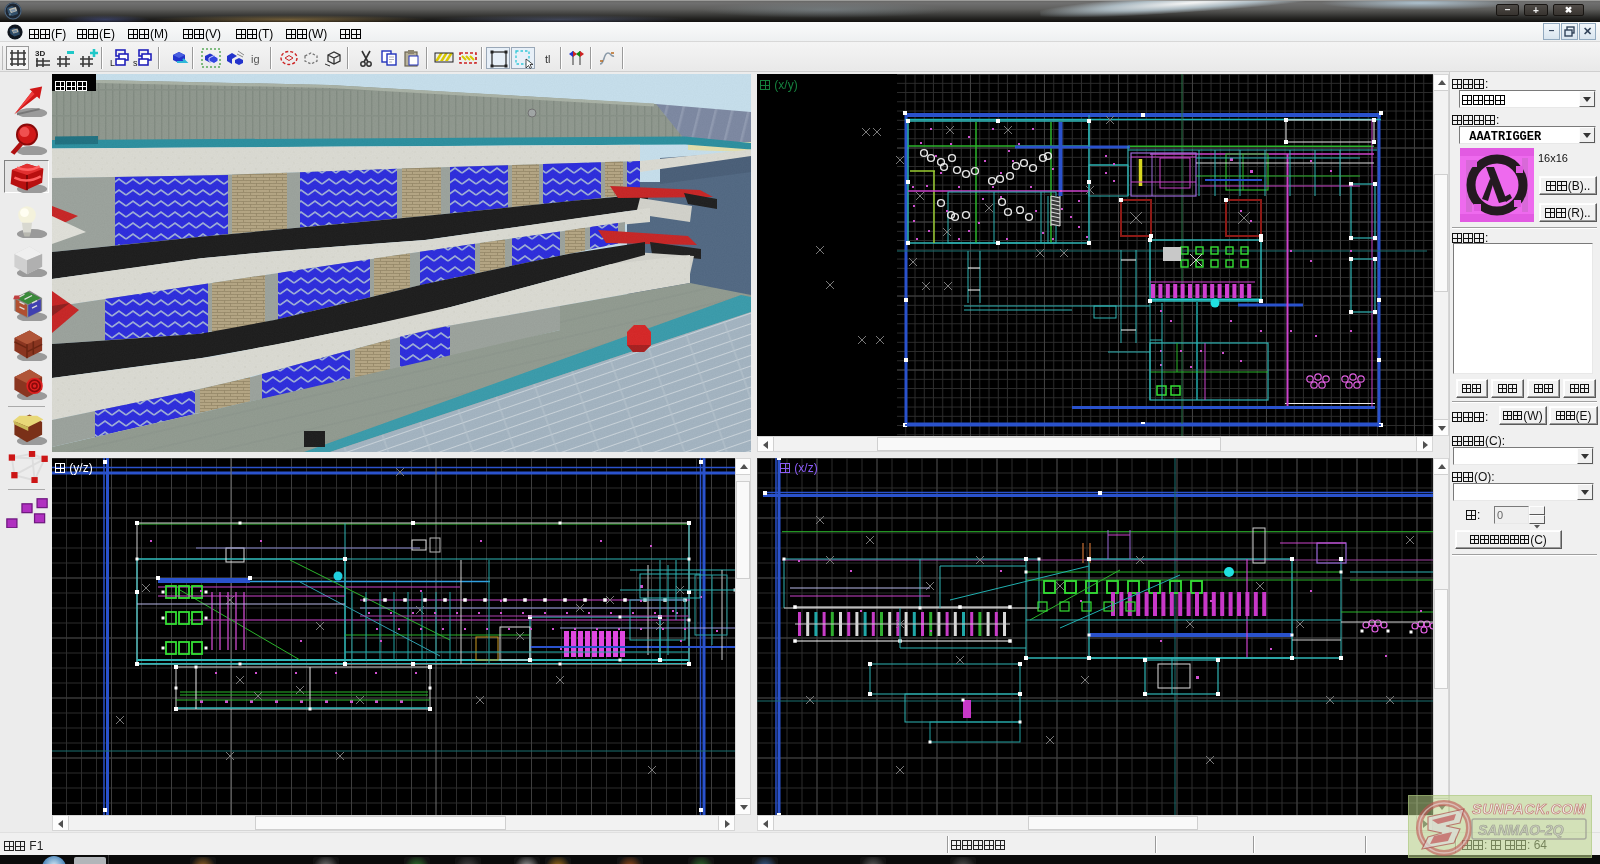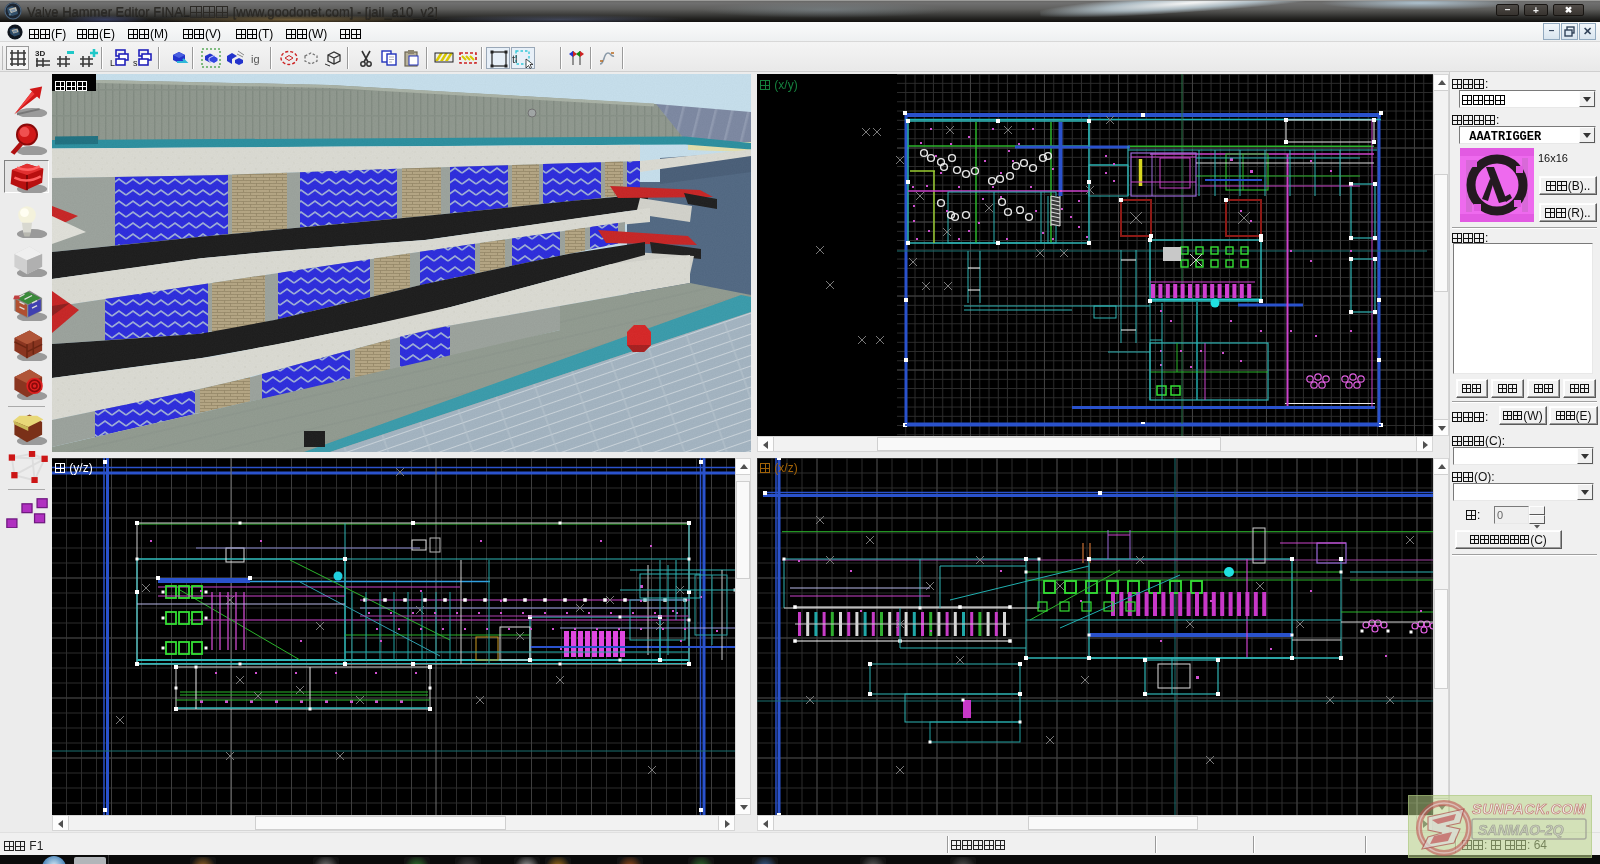--- a/index.html
+++ b/index.html
@@ -26,21 +26,20 @@
  <div class="abs" style="left:430px;top:15px;width:260px;height:9px;background:radial-gradient(ellipse at center,#8090c855 0,transparent 70%)"></div>
  <div class="abs" style="left:0;top:0;width:1600px;height:1px;background:#9b9b99"></div>
  <svg class="abs" style="left:4px;top:2px" width="18" height="18" viewBox="0 0 18 18">
   <circle cx="9" cy="9" r="8.4" fill="#1d2530"></circle>
   <circle cx="9" cy="9" r="8" fill="none" stroke="#4a637d" stroke-width="1.2"></circle>
   <path d="M3 6 L8 4 L13 7 L14 12 L8 14 L4 11 Z" fill="#33506b"></path>
   <path d="M5 7 L12 5 L13 9 L7 11 Z" fill="#c8c2b4"></path>
   <path d="M6 8 L11 6.4 L11.7 9 L8 10 Z" fill="#7f95aa"></path>
   <circle cx="6" cy="12.4" r="1.2" fill="#5d7d92"></circle>
  </svg>
- <div class="abs" style="left:27px;top:4px;font-size:13px;color:#2c2a26;text-shadow:0 1px 0 #00000055">Valve Hammer Editor FINAL<span class="k s12" style="color:#2c2a26"></span><span class="k s12" style="color:#2c2a26"></span><span class="k s12" style="color:#2c2a26"></span> [www.goodonet.com] - [jail_a10_v2]</div>
  <div class="abs" style="left:1496px;top:4px;width:23px;height:12px;background:linear-gradient(#4e4a46,#37332f);border:1px solid #181512;border-radius:2px;color:#efefef;font-size:10px;line-height:9px;text-align:center;font-weight:bold">–</div>
  <div class="abs" style="left:1524px;top:4px;width:24px;height:12px;background:linear-gradient(#4e4a46,#37332f);border:1px solid #181512;border-radius:2px;color:#efefef;font-size:10px;line-height:11px;text-align:center;font-weight:bold">+</div>
  <div class="abs" style="left:1553px;top:4px;width:31px;height:12px;background:linear-gradient(#514c48,#383430);border:1px solid #181512;border-radius:2px;color:#ffffff;font-size:9px;line-height:11px;text-align:center;font-weight:bold">✖</div>
 </div>
 
 <div class="abs" style="left:0;top:22px;width:1600px;height:20px;background:linear-gradient(#fafbfb,#eef0f1);border-bottom:1px solid #d8d8d8">
  <svg class="abs" style="left:7px;top:2px" width="16" height="16" viewBox="0 0 16 16">
   <circle cx="8" cy="8" r="7.6" fill="#10161e"></circle>
   <path d="M2.5 5.5 L7 3.5 L12 6 L13 10.5 L7.5 12.5 L3.5 10 Z" fill="#2c4a66"></path>
   <path d="M4.5 6 L10.5 4.5 L11.5 8 L6.5 9.5 Z" fill="#bdb7a8"></path>
@@ -161,21 +160,21 @@
         <rect x="3" y="3" width="14" height="14" fill="none" stroke="#222" stroke-width="1.2"></rect>
         <rect x="1.5" y="1.5" width="3" height="3" fill="#222"></rect>
         <rect x="15.5" y="1.5" width="3" height="3" fill="#222"></rect>
         <rect x="1.5" y="15.5" width="3" height="3" fill="#222"></rect>
         <rect x="15.5" y="15.5" width="3" height="3" fill="#222"></rect>
       </svg></div>
  <div class="abs" style="left:511px;top:5px;width:24px;height:22px;border:1px solid #9aa8b8;background:#e8f0f8;"><svg width="22" height="20" viewBox="0 0 20 20" style="margin:1px 0 0 1px">
         <rect x="2" y="2" width="13" height="13" fill="none" stroke="#30c8d8" stroke-width="1.3" stroke-dasharray="2.5 2"></rect>
         <path d="M12 10 L12 19 L14.5 16.5 L16 19.5 L17.5 18.5 L16 15.5 L19 15.5 Z" fill="#fff" stroke="#222" stroke-width="0.8"></path>
       </svg></div>
- <div class="abs" style="left:508px;top:5px;width:22px;height:22px;"><svg width="20" height="20" viewBox="0 0 20 20" style="margin:1px 0 0 1px">
+ <div class="abs" style="left:541px;top:5px;width:22px;height:22px;"><svg width="20" height="20" viewBox="0 0 20 20" style="margin:1px 0 0 1px">
         <text x="3" y="15" font-size="11" fill="#333">tl</text>
       </svg></div>
  <div class="abs" style="left:560px;top:5px;width:1px;height:22px;background:#9a9a9a"></div>
     <div class="abs" style="left:561px;top:5px;width:1px;height:22px;background:#ffffff"></div>
  <div class="abs" style="left:566px;top:5px;width:22px;height:22px;"><svg width="20" height="20" viewBox="0 0 20 20" style="margin:1px 0 0 1px">
         <path d="M6 3 V17 M13 3 V17" stroke="#555" stroke-width="1.2"></path>
         <path d="M6 3 L2 6 L6 9" fill="#2233cc"></path>
         <path d="M6 3 L10 6 L6 9" fill="#cc2222"></path>
         <path d="M13 3 L9 6 L13 9" fill="#118811"></path>
         <path d="M13 3 L17 6 L13 9" fill="#cc2222"></path>
@@ -1197,21 +1196,21 @@
     <rect x="1037.5" y="557.5" width="3" height="3" fill="#fff"></rect>
     <rect x="918.5" y="606.5" width="3" height="3" fill="#fff"></rect>
     <rect x="1024.5" y="570.5" width="3" height="3" fill="#fff"></rect>
     <rect x="1339.5" y="570.5" width="3" height="3" fill="#fff"></rect>
     <rect x="1087.5" y="633.5" width="3" height="3" fill="#fff"></rect>
     <rect x="1290.5" y="633.5" width="3" height="3" fill="#fff"></rect>
     <rect x="961.5" y="698.5" width="3" height="3" fill="#fff"></rect>
     <rect x="1018.5" y="720.5" width="3" height="3" fill="#fff"></rect>
     <rect x="928.5" y="740.5" width="3" height="3" fill="#fff"></rect>
 </svg>
-<div class="abs lbl" style="left:760px;top:461px;color:#a16207"><span class="k"></span> (x/z)</div>
+<div class="abs lbl" style="left:780px;top:461px;color:#8b5cf6"><span class="k"></span> (x/z)</div>
 <div class="abs" style="left:1433px;top:458px;width:16px;height:357px;background:#f2f2f2;border:1px solid #d6d6d6">
  <div class="abs" style="left:0;top:0;width:14px;height:16px;background:#fdfdfd;border-bottom:1px solid #d0d0d0"><svg width="16" height="16" viewBox="0 0 16 16">
         <path d="M4 10 L8 5 L12 10" fill="#505050"></path>
       </svg></div>
  <div class="abs" style="left:0;top:339px;width:14px;height:16px;background:#fdfdfd;border-top:1px solid #d0d0d0"><svg width="16" height="16" viewBox="0 0 16 16">
         <path d="M4 6 L8 11 L12 6" fill="#505050"></path>
       </svg></div>
  <div class="abs" style="left:0;top:130px;width:14px;height:100px;background:#f9f9f9;border:1px solid #cfcfcf"></div>
   </div>
 <div class="abs" style="left:757px;top:815px;width:676px;height:16px;background:#f2f2f2;border:1px solid #d6d6d6">

